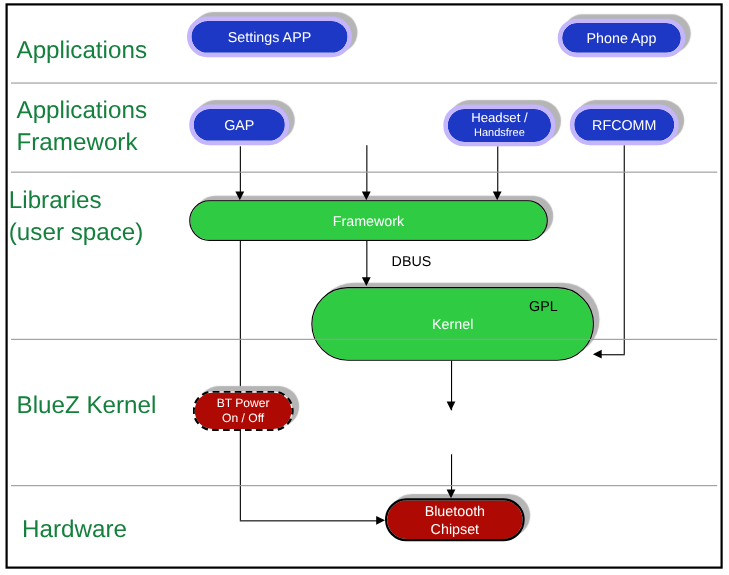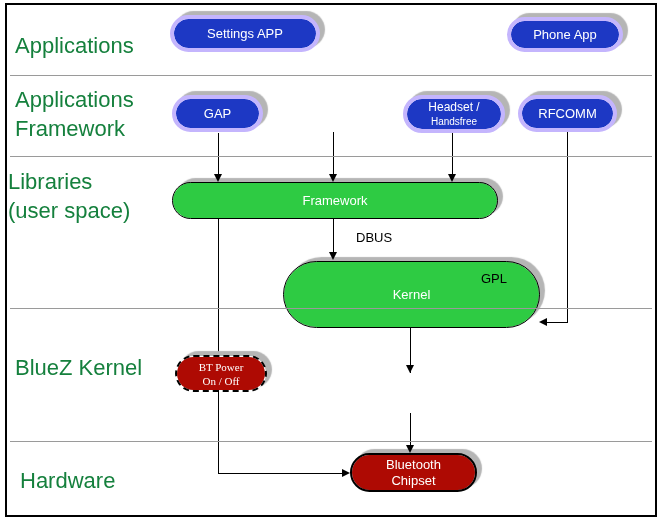--- a/index.html
+++ b/index.html
@@ -11,21 +11,21 @@
     border:2px solid #000;box-sizing:border-box;}
   .sep{position:absolute;left:10px;width:642px;height:1px;background:#9a9a9a;z-index:4;}
   .layer-label{position:absolute;color:#15803d;font-size:22px;
     line-height:29px;z-index:1;white-space:nowrap;}
   .pill{position:absolute;box-sizing:border-box;z-index:2;display:flex;flex-direction:column;
     align-items:center;justify-content:center;color:#fff;text-align:center;
     box-shadow:5px -4px 1px #b5b5b5;background-clip:padding-box;}
   .blue{background-color:#1d38c4;border:4px solid #c4b5fd;font-size:13px;}
   .green{background-color:#2ecb43;border:1px solid #000;font-size:13px;}
   .red{background-color:#ae0a03;border:2px solid #000;font-size:13px;}
-  .dashed{border-style:dashed;font-family:Liberation Serif, serif;}
+  .dashed{border-style:dashed;}
   .vline{position:absolute;width:1px;background:#000;z-index:1;}
   .hline{position:absolute;height:1px;background:#000;z-index:1;}
   .ah{position:absolute;width:0;height:0;z-index:3;}
   .ah-down{border-left:4px solid transparent;border-right:4px solid transparent;border-top:8px solid #000;}
   .ah-left{border-top:4px solid transparent;border-bottom:4px solid transparent;border-right:8px solid #000;}
   .ah-right{border-top:4px solid transparent;border-bottom:4px solid transparent;border-left:8px solid #000;}
   .small-note{position:absolute;color:#000;font-size:13px;z-index:3;}
   .sub{font-size:10px;line-height:13px;}
   .two-line{line-height:15px;}
 </style>

